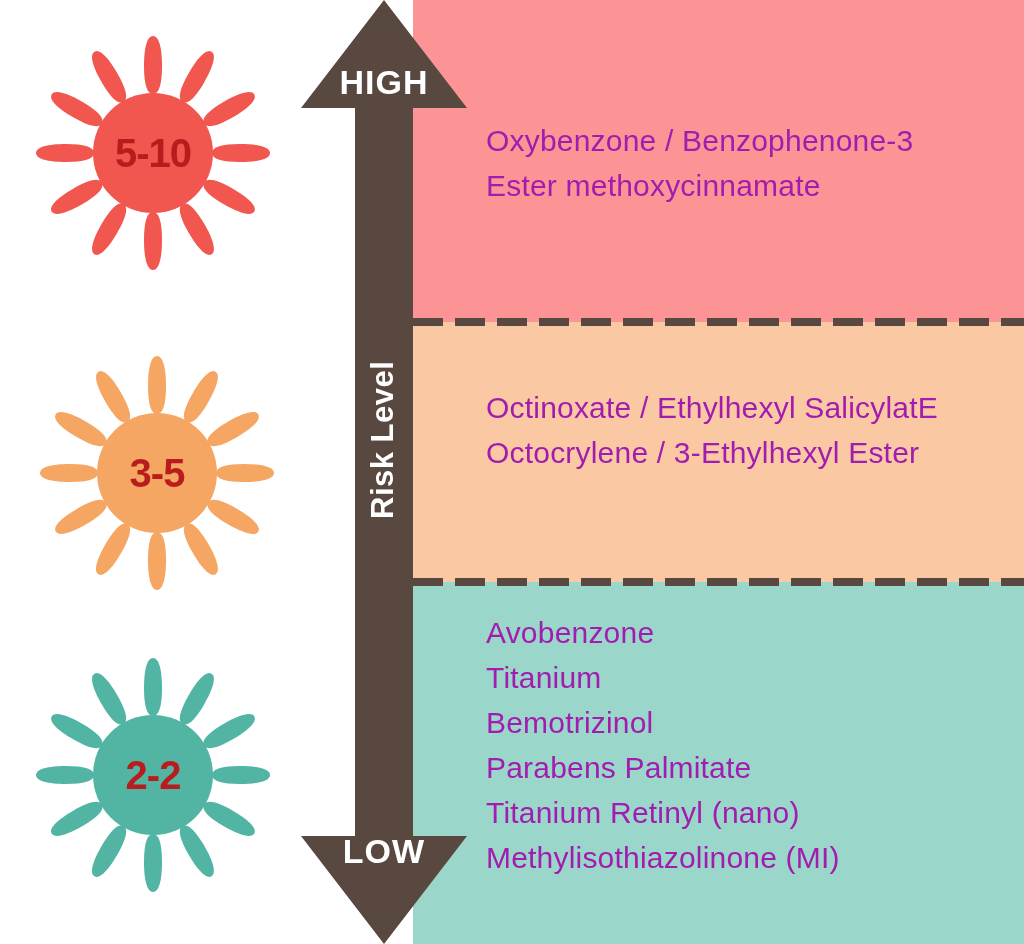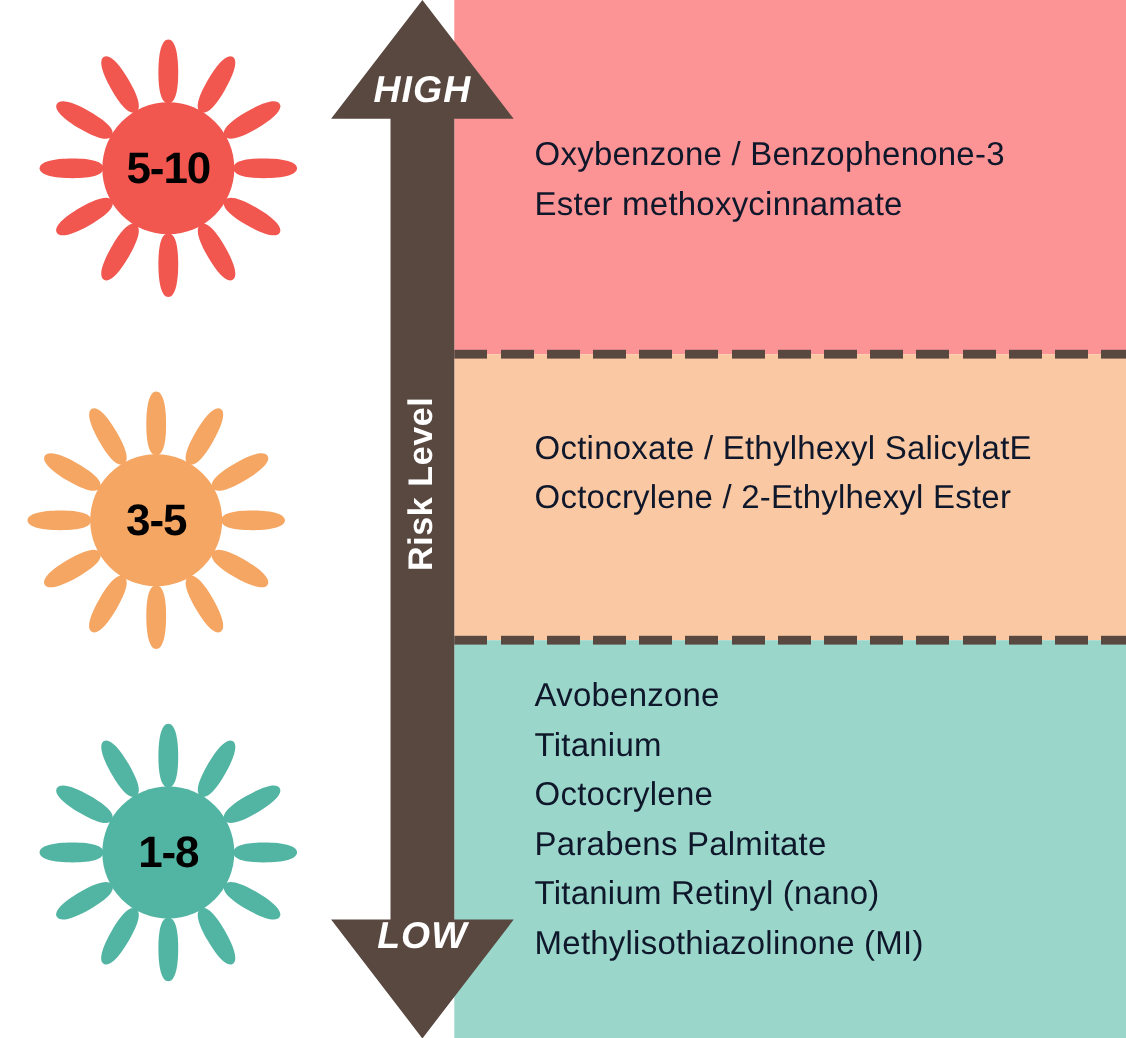--- a/index.html
+++ b/index.html
@@ -60,21 +60,20 @@
     position: absolute;
     left: 296px;
     width: 176px;
     text-align: center;
     color: #FFFFFF;
     font-family: "Liberation Sans", sans-serif;
     font-weight: 700;
     font-size: 34px;
     letter-spacing: 1px;
     pointer-events: none;
-    font-style: italic;
   }
   .label-high { top: 63px; }
   .label-low  { top: 832px; }
 
   .axis-label {
     position: absolute;
     left: 354px;
     top: 300px;
     width: 58px;
     height: 280px;
@@ -93,46 +92,46 @@
   }
 
   
   .sun {
     position: absolute;
     width: 270px;
     height: 270px;
   }
   .sun svg { display: block; }
   .sun-high { left: 18px;  top: 18px;  }
-  .sun-med  { left: 7px;  top: 338px; }
+  .sun-med  { left: 22px;  top: 338px; }
   .sun-low  { left: 18px;  top: 640px; }
 
   .sun-value {
     position: absolute;
     left: 0;
     top: 0;
     width: 270px;
     height: 270px;
     display: flex;
     align-items: center;
     justify-content: center;
-    color: #000000;
+    color: #b91c1c;
     font-family: "Liberation Sans", sans-serif;
     font-weight: 700;
     font-size: 40px;
     letter-spacing: -1px;
     pointer-events: none;
   }
 
   
   .ingredients {
     position: absolute;
     left: 486px;
     right: 14px;
-    color: #0f172a;
+    color: #a21caf;
     font-family: "Liberation Sans", sans-serif;
     font-weight: 400;
     font-size: 30px;
     line-height: 45px;
     letter-spacing: 0.2px;
   }
   .ingredients div { white-space: nowrap; }
   .ing-high { top: 118px; }
   .ing-med  { top: 385px; }
   .ing-low  { top: 610px; }
@@ -292,35 +291,35 @@
           </g>
           <g transform="rotate(300 135 135)">
             <path d="M135 18 C141 18 144 30 144 48 C144 66 141 76 135 76 C129 76 126 66 126 48 C126 30 129 18 135 18 Z"></path>
           </g>
           <g transform="rotate(330 135 135)">
             <path d="M135 18 C141 18 144 30 144 48 C144 66 141 76 135 76 C129 76 126 66 126 48 C126 30 129 18 135 18 Z"></path>
           </g>
         </g>
       </g>
     </svg>
-    <div class="sun-value">1-8</div>
+    <div class="sun-value">2-2</div>
   </div>
 
   <div class="ingredients ing-high">
     <div>Oxybenzone / Benzophenone-3</div>
     <div>Ester methoxycinnamate</div>
   </div>
 
   <div class="ingredients ing-med">
     <div>Octinoxate / Ethylhexyl SalicylatE</div>
-    <div>Octocrylene / 2-Ethylhexyl Ester</div>
+    <div>Octocrylene / 3-Ethylhexyl Ester</div>
   </div>
 
   <div class="ingredients ing-low">
     <div>Avobenzone</div>
     <div>Titanium</div>
-    <div>Octocrylene</div>
+    <div>Bemotrizinol</div>
     <div>Parabens Palmitate</div>
     <div>Titanium Retinyl (nano)</div>
     <div>Methylisothiazolinone (MI)</div>
   </div>
 
 </div>
 
 </body></html>

